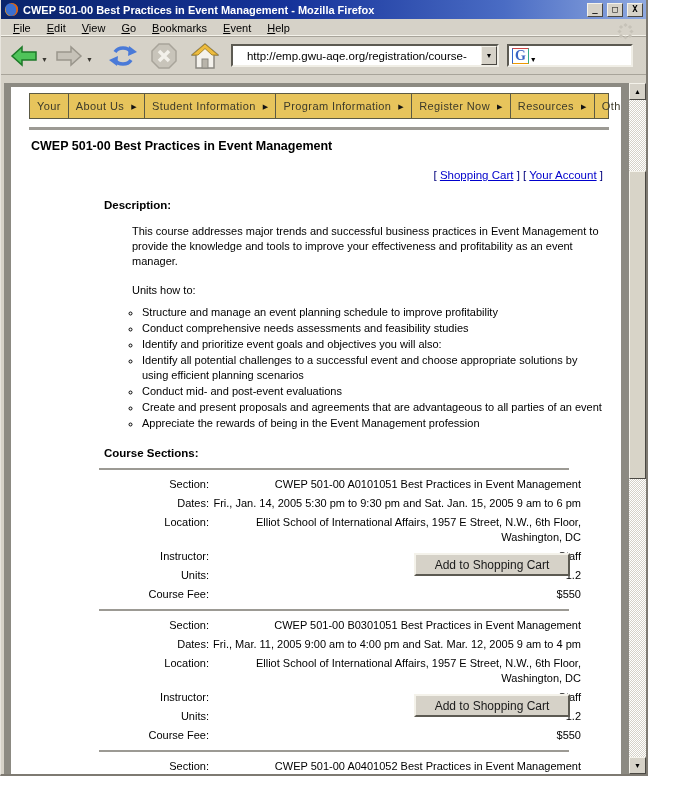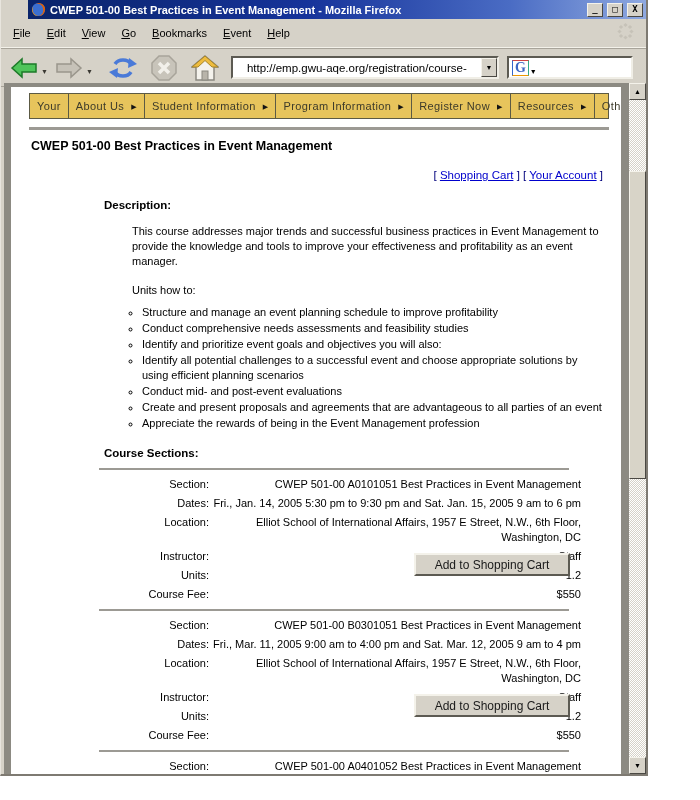--- a/index.html
+++ b/index.html
@@ -4,29 +4,29 @@
 <style>
   * { margin:0; padding:0; box-sizing:border-box; }
   html,body { width:700px; height:800px; background:#fff; font-family:"Liberation Sans", sans-serif; }
   body { position:relative; overflow:hidden; }
 
   
   .window { position:absolute; left:0; top:0; width:648px; height:776px;
             background:#d6d2c8; border-right:2px solid #7e7a72; border-bottom:2px solid #7e7a72;
             border-left:1px solid #e8e5de; }
   .titlebar { height:19px; display:flex; align-items:center; gap:4px; padding:0 3px;
-              background:linear-gradient(90deg,#0a246a 0%,#16339a 45%,#4a6cc4 78%,#8fa9e0 100%);margin-left:27px; }
+              background:linear-gradient(90deg,#0a246a 0%,#16339a 45%,#4a6cc4 78%,#8fa9e0 100%); }
   .titlebar .title { color:#fff; font-size:11px; font-weight:bold; flex:1;
                      white-space:nowrap; overflow:hidden; }
   .win-btn { width:16px; height:14px; background:#d6d2c8; flex:none;
              border:1px solid; border-color:#f4f2ea #4a4843 #4a4843 #f4f2ea;
              font-size:9px; line-height:11px; text-align:center; font-weight:bold; color:#000;
              font-family:"DejaVu Sans Mono", monospace; }
 
-  .menubar { height:29px; display:flex; align-items:center; padding-left:4px; position:relative;
+  .menubar { height:17px; display:flex; align-items:flex-start; padding-left:4px; position:relative;
              border-bottom:1px solid #f4f2ea; }
   .menu-item { display:inline-block; padding:3px 8px; font-size:11px; color:#000; }
   .menu-item::first-letter { text-decoration:underline; }
   .throbber { position:absolute; right:12px; top:3px; }
 
   .toolbar { height:39px; display:flex; align-items:center; padding:0 8px;
              border-top:1px solid #a8a49a; border-bottom:1px solid #a8a49a; }
   .tb-btn { border:none; background:transparent; padding:0; display:flex; align-items:center; }
   .tb-caret { font-size:7px; color:#3a3832; margin:8px 6px 0 2px; }
   .url-box { margin-left:12px; width:268px; height:23px; background:#fff;

